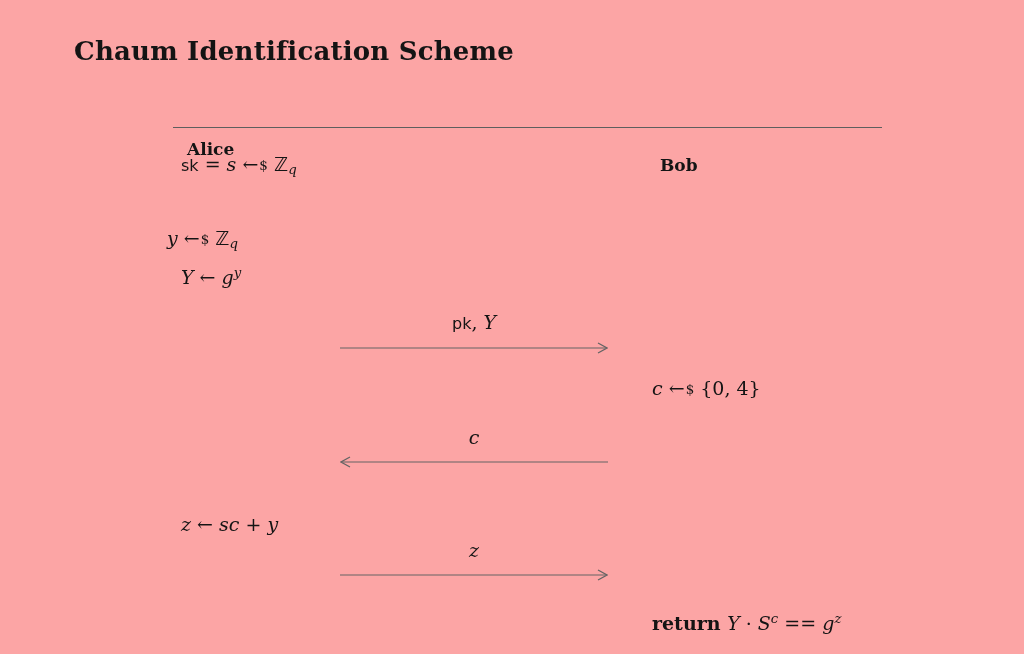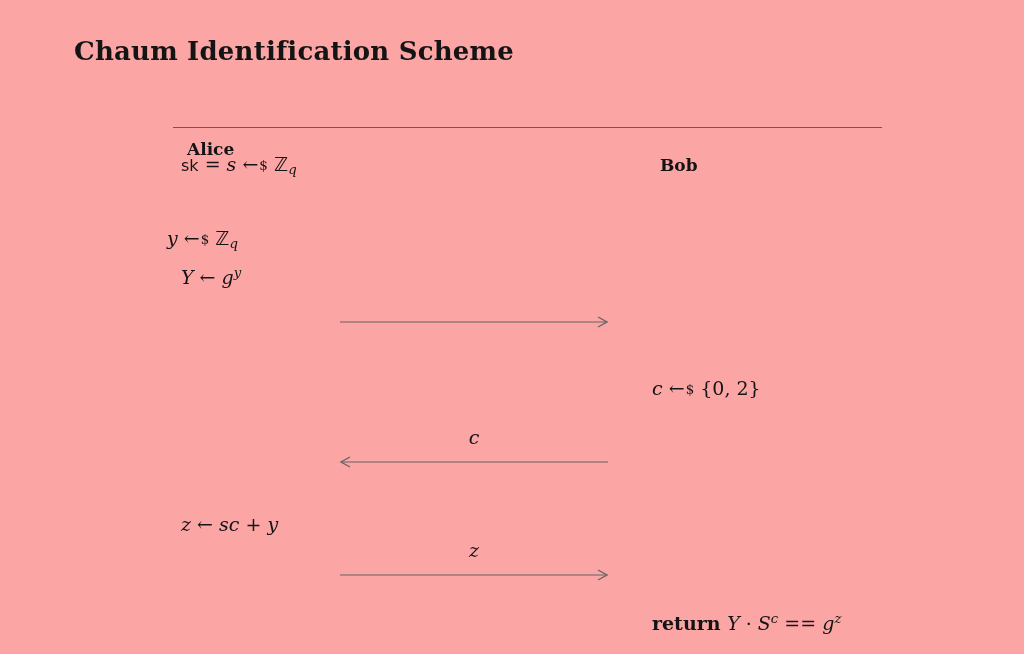--- a/index.html
+++ b/index.html
@@ -77,27 +77,28 @@
   <div class="abs rule" style="left:173px; top:127px; width:709px"></div>
 
   <div class="abs math" style="left:181px; top:152px"><span class="sf">sk</span><span class="rm"> = </span><span class="mi">s</span><span class="rm"> ←</span><span class="rm dollar">$</span><span class="bb"> ℤ</span><span class="sub">q</span></div>
 
 
   <div class="abs math" style="left:167px; top:226px"><span class="mi">y</span><span class="rm"> ←</span><span class="rm dollar">$</span><span class="bb"> ℤ</span><span class="sub">q</span></div>
 
   <div class="abs math" style="left:181px; top:260px"><span class="mi">Y</span><span class="rm"> ← </span><span class="mi">g</span><span class="sup">y</span></div>
 
   <div class="abs msg" style="top:310px">
+    <span class="math"><span class="sf">pk</span><span class="rm">, </span><span class="mi">Y</span></span>
     <svg width="268" height="16" viewBox="0 0 268 16">
       <line x1="0" y1="9" x2="266" y2="9" stroke="#646464" stroke-width="1.2"></line>
       <polyline points="258,4 267,9 258,14" fill="none" stroke="#646464" stroke-width="1.2"></polyline>
     </svg>
   </div>
 
-  <div class="abs math" style="left:652px; top:376px"><span class="mi">c</span><span class="rm"> ←</span><span class="rm dollar">$</span><span class="rm"> {0, 2}</span></div>
+  <div class="abs math" style="left:652px; top:376px"><span class="mi">c</span><span class="rm"> ←</span><span class="rm dollar">$</span><span class="rm"> {0, 4}</span></div>
 
   <div class="abs msg" style="top:425px">
     <span class="math"><span class="mi">c</span></span>
     <svg width="268" height="16" viewBox="0 0 268 16">
       <line x1="2" y1="9" x2="268" y2="9" stroke="#646464" stroke-width="1.2"></line>
       <polyline points="10,4 1,9 10,14" fill="none" stroke="#646464" stroke-width="1.2"></polyline>
     </svg>
   </div>
 
   <div class="abs math" style="left:181px; top:512px"><span class="mi">z</span><span class="rm"> ← </span><span class="mi">sc</span><span class="rm"> + </span><span class="mi">y</span></div>

